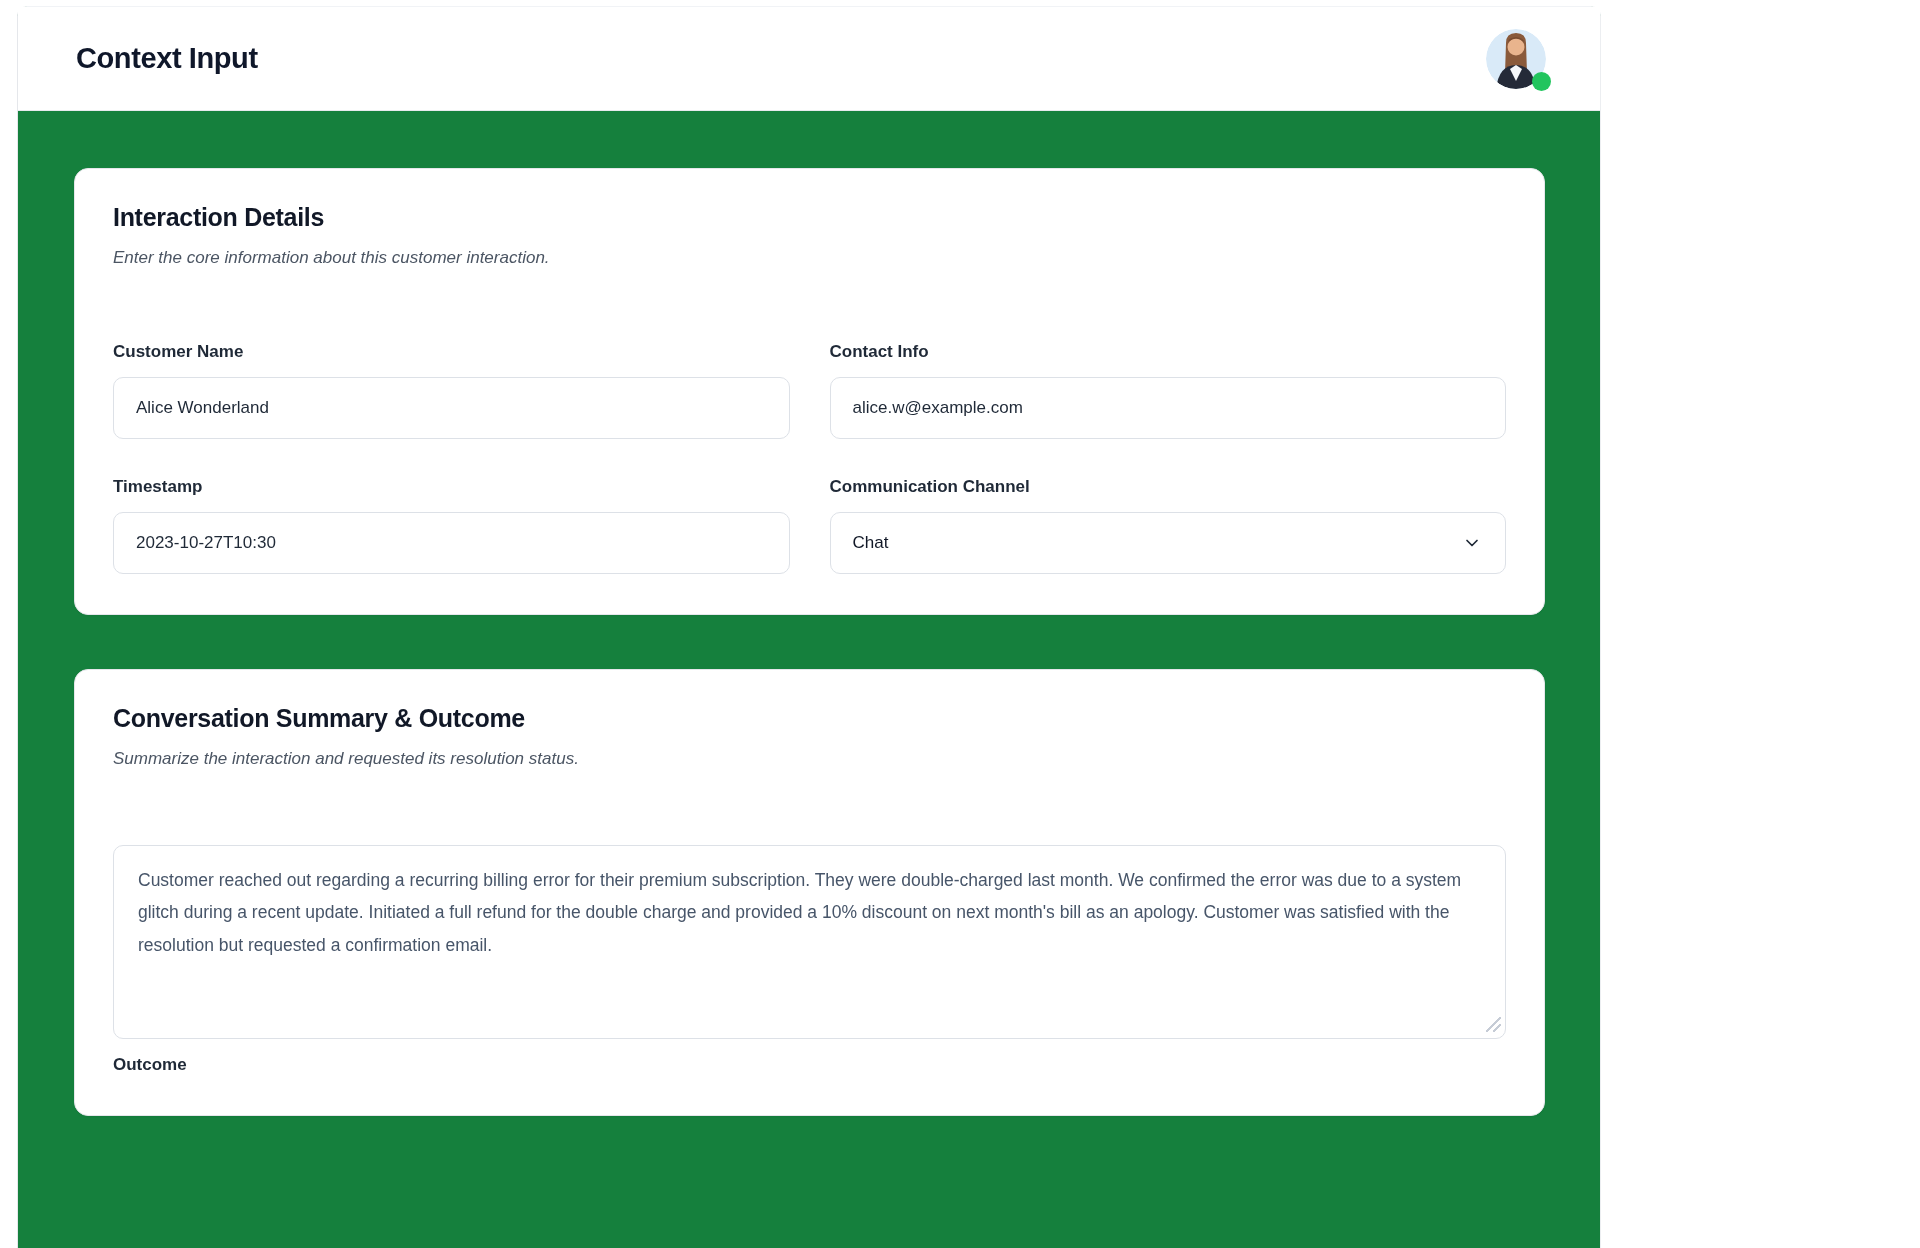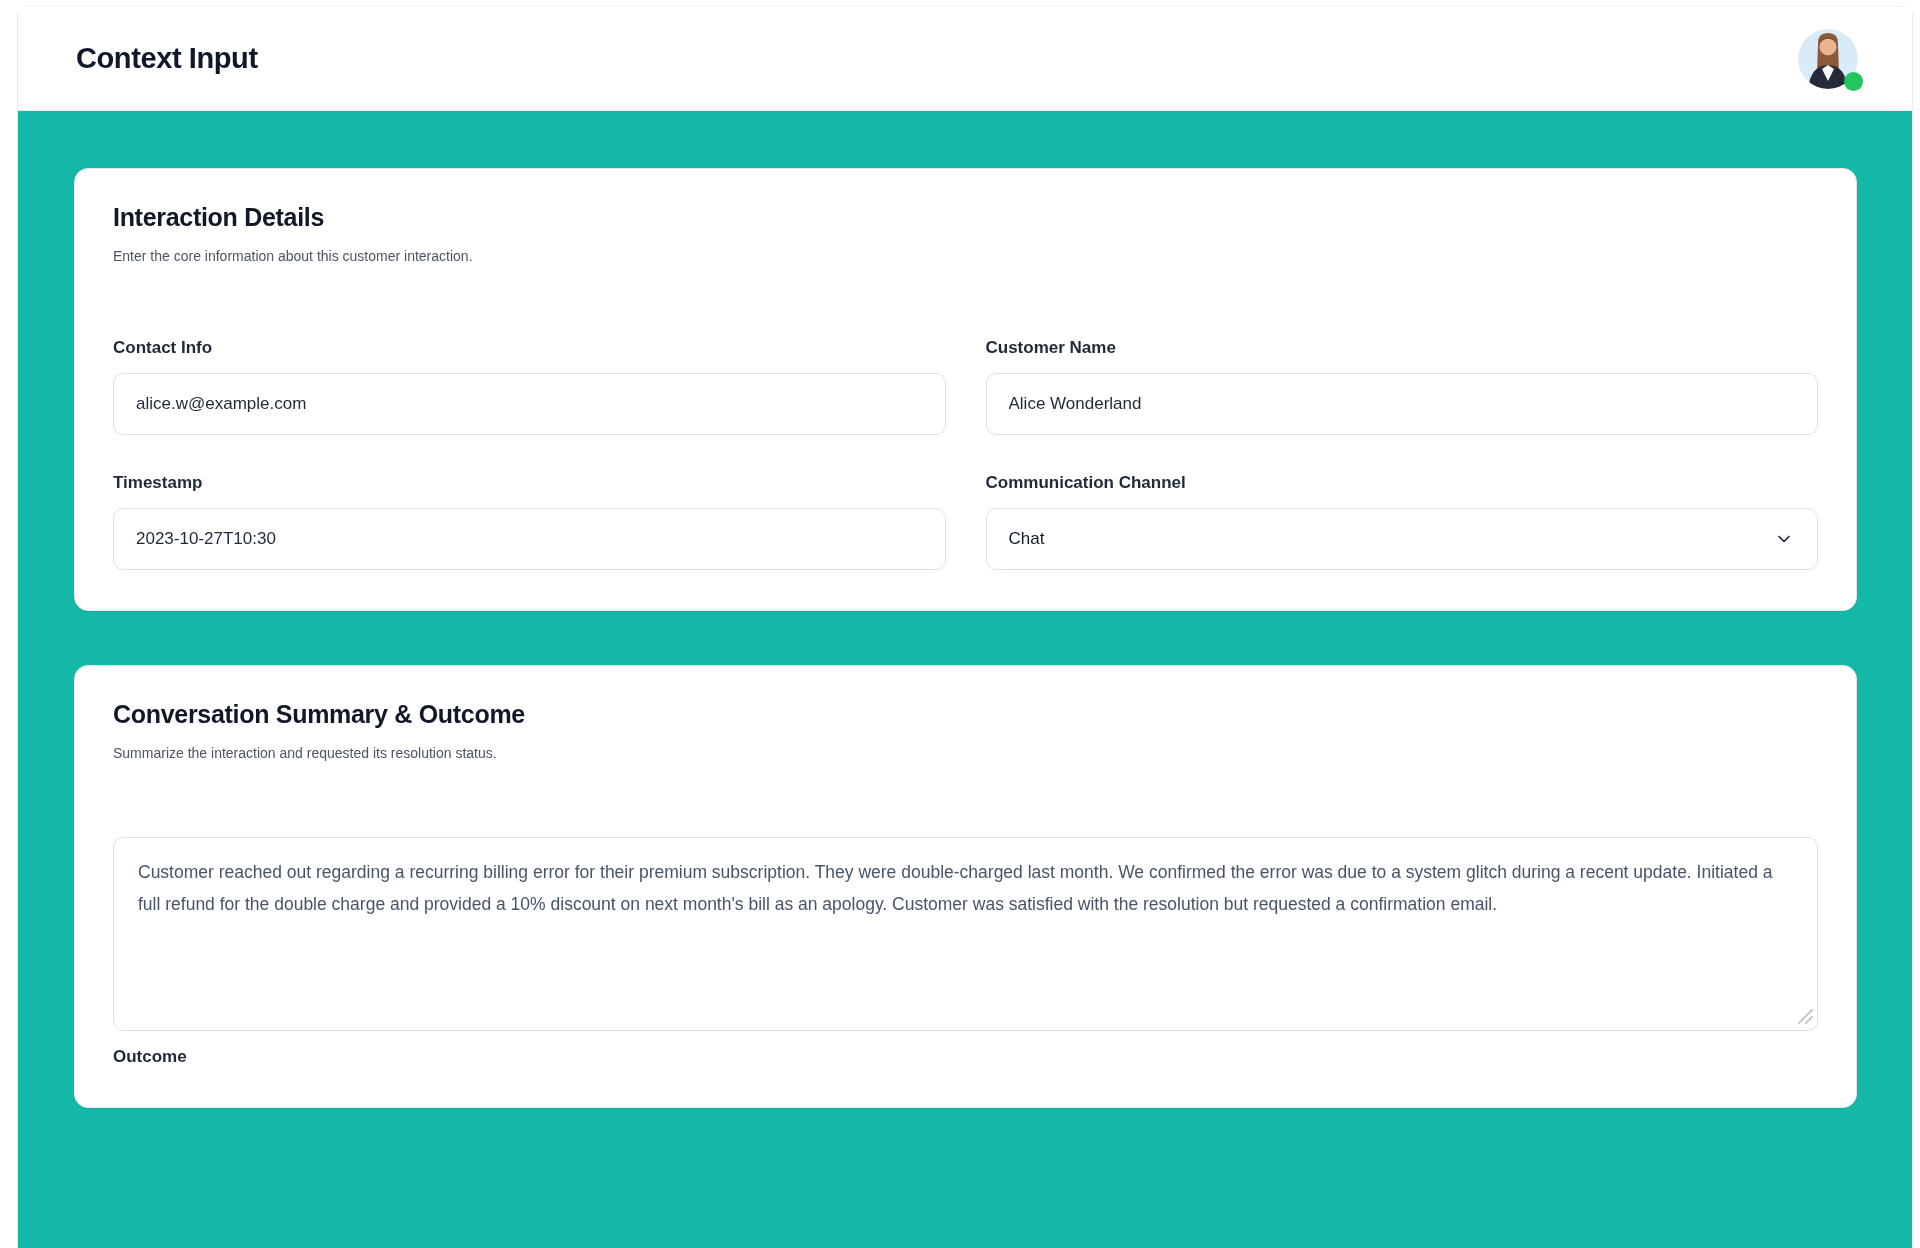--- a/index.html
+++ b/index.html
@@ -5,22 +5,22 @@
   * { margin: 0; padding: 0; box-sizing: border-box; }
   html, body { width: 1920px; height: 1248px; overflow: hidden; }
   body {
     font-family: "Liberation Sans", "DejaVu Sans", sans-serif;
     background: #ffffff;
     color: #111827;
   }
   .app {
     position: absolute;
     left: 17px; top: 6px;
-    width: 1896px; height: 1242px;
-    background: #14b8a6;
+    width: 1584px; height: 1242px;
+    background: #15803d;
     border-left: 1px solid #e5e7eb;
     border-right: 1px solid #eceef1;
     border-top: 1px solid #f1f3f6;
     border-radius: 10px 10px 0 0;
   }
   
   .header {
     height: 104px;
     display: flex;
     align-items: center;
@@ -59,22 +59,23 @@
   }
   .card + .card { margin-top: 54px; }
   .card-title {
     font-size: 25px;
     font-weight: 700;
     color: #111827;
     letter-spacing: -0.3px;
     margin-bottom: 16px;
   }
   .card-subtitle {
-    font-size: 14px;
+    font-size: 17px;
     color: #4b5563;
+    font-style: italic;
   }
   .form-grid {
     margin-top: 74px;
     display: grid;
     grid-template-columns: 1fr 1fr;
     column-gap: 40px;
     row-gap: 38px;
   }
   .field-label {
     display: block;
@@ -173,27 +174,27 @@
   </header>
 
   <main class="main">
 
     <section class="card">
       <h2 class="card-title">Interaction Details</h2>
       <p class="card-subtitle">Enter the core information about this customer interaction.</p>
 
       <div class="form-grid">
         <div>
+          <label class="field-label">Customer Name</label>
+          <input class="text-input" type="text" value="Alice Wonderland" style="">
+        </div>
+
+        <div>
           <label class="field-label">Contact Info</label>
           <input class="text-input" type="text" value="alice.w@example.com" style="">
-        </div>
-
-        <div>
-          <label class="field-label">Customer Name</label>
-          <input class="text-input" type="text" value="Alice Wonderland" style="">
         </div>
 
         <div>
           <label class="field-label">Timestamp</label>
           <input class="text-input" type="text" value="2023-10-27T10:30" style="">
         </div>
 
         <div>
           <label class="field-label">Communication Channel</label>
           <div class="select-box">

